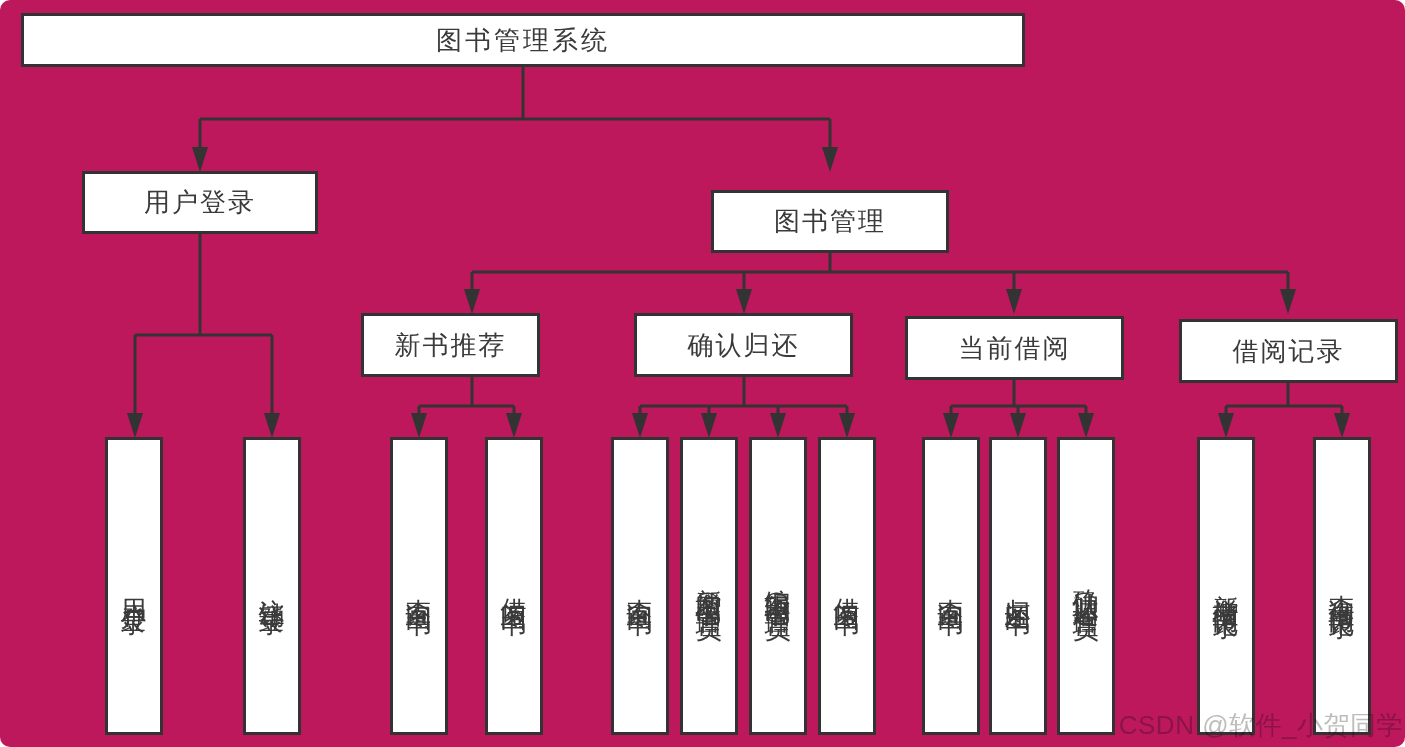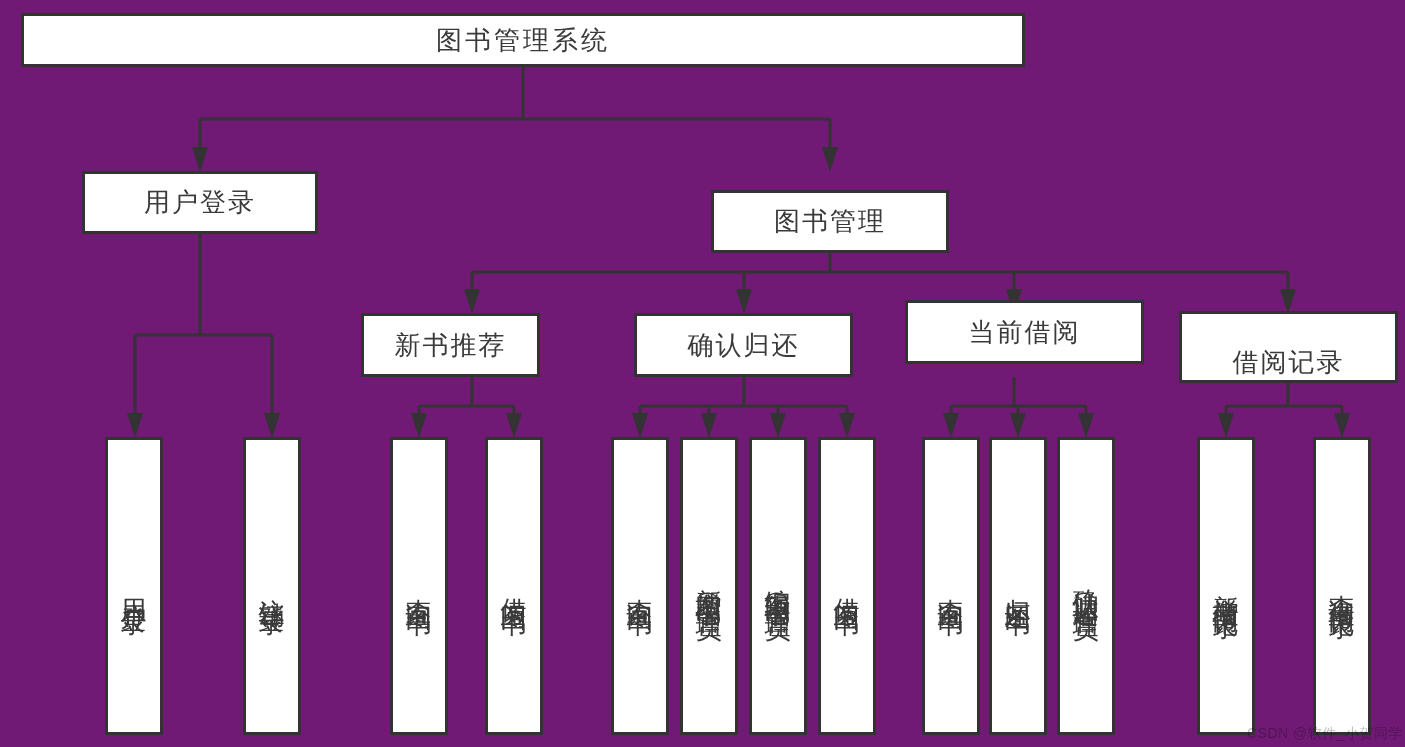--- a/index.html
+++ b/index.html
@@ -1,38 +1,38 @@
 <!DOCTYPE html>
 <html><head>
 <meta charset="utf-8">
 <style>
   html,body{margin:0;padding:0;background:#ffffff;}
   body{
     width:1405px;height:747px;position:relative;overflow:hidden;
     font-family:"Liberation Sans","DejaVu Sans",sans-serif;
     color:#3a3a3a;
   }
-  .canvas{position:absolute;left:0;top:0;width:1405px;height:747px;background:#701a75;}
+  .canvas{position:absolute;left:0;top:0;width:1405px;height:747px;background:#be185d;border-radius:10px;}
   .connectors{position:absolute;left:0;top:0;z-index:1;}
   .connectors path{stroke:#333333;stroke-width:3;fill:none;}
   .connectors polygon{fill:#333333;stroke:none;}
   .box{
     position:absolute;background:#ffffff;border:3px solid #333333;
     box-sizing:border-box;display:flex;align-items:center;justify-content:center;
     z-index:2;
   }
   .hlabel{font-size:26px;letter-spacing:2px;white-space:nowrap;}
   .root .hlabel{font-size:26px;letter-spacing:3px;}
   .vlabel{
     writing-mode:vertical-rl;text-orientation:mixed;
     font-size:26px;letter-spacing:4px;line-height:1;white-space:nowrap;
   }
   .watermark{
     position:absolute;right:2px;bottom:4px;z-index:5;
-    font-size:14px;color:#bdbdbd;letter-spacing:0.5px;
+    font-size:26px;color:#bdbdbd;letter-spacing:0.5px;
     mix-blend-mode:multiply;white-space:nowrap;
   }
 </style>
 </head>
 <body>
 
 <div class="canvas">
 
   <svg class="connectors" width="1405" height="747" viewBox="0 0 1405 747">
 
@@ -94,24 +94,24 @@
   <div class="box" style="left:711px;top:171px;width:238px;height:63px;margin-top:19px;">
     <span class="hlabel">图书管理</span>
   </div>
 
   <div class="box" style="left:361px;top:313px;width:179px;height:64px;">
     <span class="hlabel">新书推荐</span>
   </div>
   <div class="box" style="left:634px;top:313px;width:219px;height:64px;">
     <span class="hlabel">确认归还</span>
   </div>
-  <div class="box" style="left:905px;top:300px;width:239px;height:64px;">
+  <div class="box" style="left:905px;top:316px;width:219px;height:64px;">
     <span class="hlabel">当前借阅</span>
   </div>
-  <div class="box" style="left:1179px;top:311px;width:219px;height:72px;align-items:flex-end;">
+  <div class="box" style="left:1179px;top:319px;width:219px;height:64px;">
     <span class="hlabel">借阅记录</span>
   </div>
 
   <div class="box leaf" style="left:105px;top:437px;width:58px;height:298px;">
     <span class="vlabel">用户登录</span>
   </div>
   <div class="box leaf" style="left:243px;top:437px;width:58px;height:298px;">
     <span class="vlabel">注销登录</span>
   </div>
 

